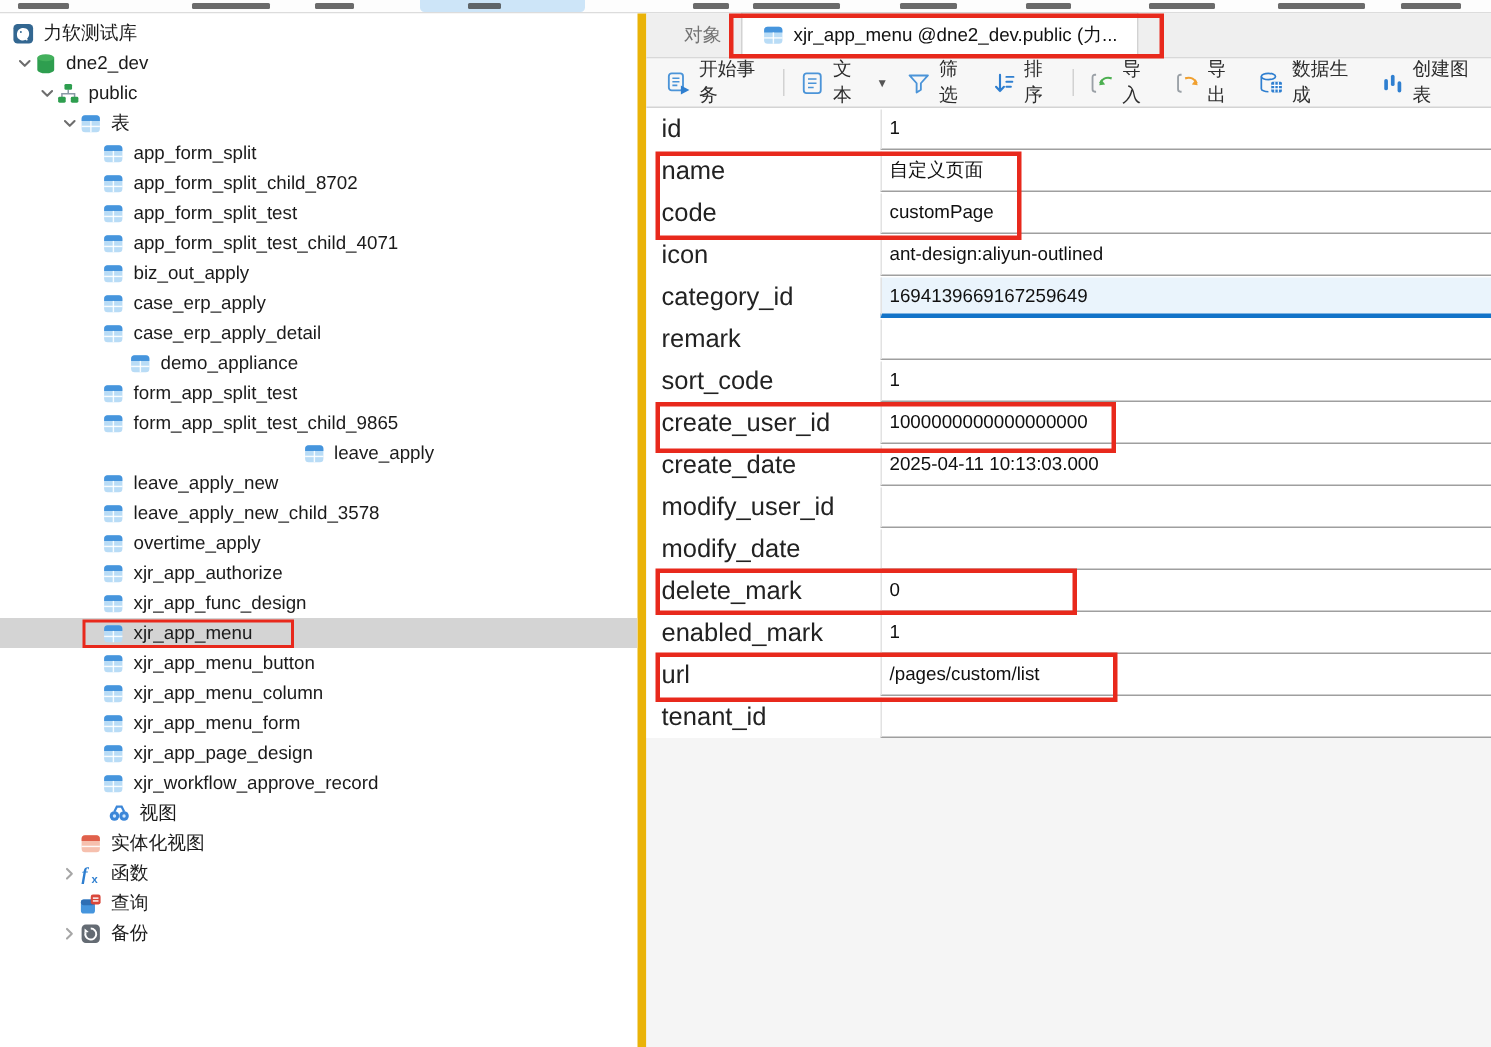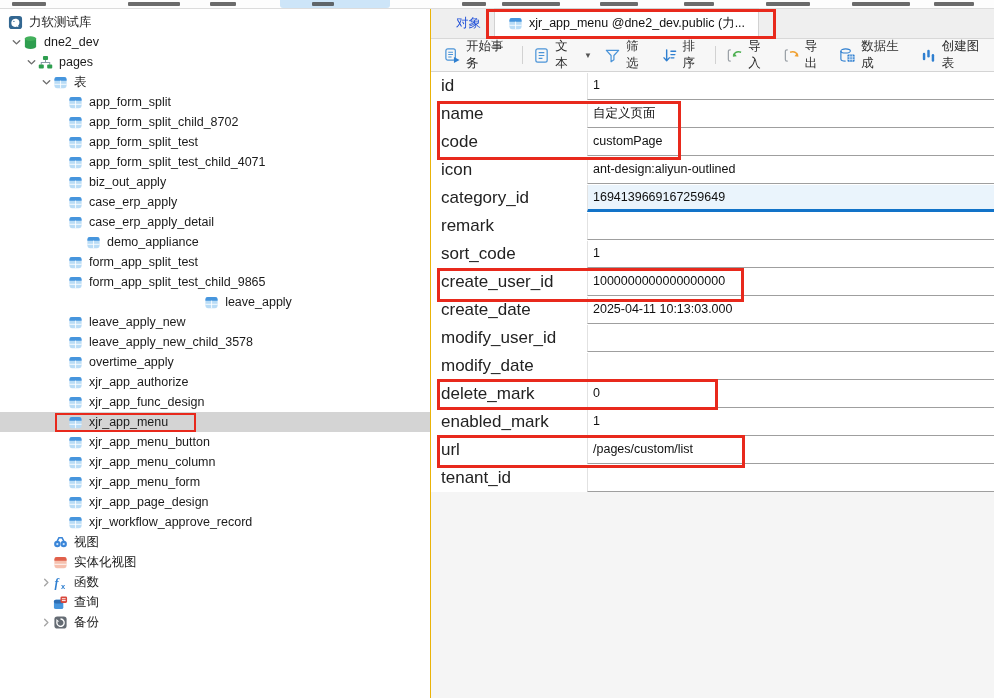--- a/index.html
+++ b/index.html
@@ -6,35 +6,35 @@
   html,body { width: 994px; height: 698px; }
   body { font-family: "Liberation Sans", "DejaVu Sans", sans-serif; background: #fff; }
   #stage { position: relative; width: 994px; height: 698px; overflow: hidden; background: #fff; }
 
   
   #top-strip { position: absolute; left:0; top:0; width:994px; height:9px; background:#fdfdfd; border-bottom:1px solid #dcdcdc; }
   #top-strip .hl { position:absolute; left:280px; top:0; width:110px; height:8px; background:#cde5f8; border-radius:0 0 3px 3px; }
   #top-strip .smudge { position:absolute; top:2px; height:4px; background:#3a3a3a; opacity:.75; border-radius:1px; }
 
   
-  #left-panel { position:absolute; left:0; top:9px; width:431px; height:689px; background:#fff; border-right:1px solid #eab308; overflow:hidden; padding-top:3px; }
+  #left-panel { position:absolute; left:0; top:9px; width:431px; height:689px; background:#fff; border-right:6px solid #eab308; overflow:hidden; padding-top:3px; }
   .tree-row { display:flex; align-items:center; height:20px; white-space:nowrap; cursor:default; font-size:12.5px; color:#1b1b1b; }
   .tree-row.selected { background:#d4d4d4; }
   .chev-slot { display:inline-flex; width:14px; min-width:14px; justify-content:center; align-items:center; margin-left:-14px; }
   .row-core { display:inline-flex; align-items:center; gap:6px; position:relative; padding-right:2px; }
   .row-core.redbox::after { content:""; position:absolute; left:-13px; top:-2px; right:-26px; bottom:-2px; border:2.5px solid #e8291c; pointer-events:none; }
   .tree-ico { display:inline-flex; width:15px; height:15px; }
   .tree-ico svg { width:15px; height:15px; }
 
   
   #right-panel { position:absolute; left:431px; top:9px; width:563px; height:689px; background:#f5f5f5; }
 
   
   #tab-strip { position:absolute; left:0; top:0; right:0; height:30px; background:#efefef; border-bottom:1px solid #d8d8d8; display:flex; align-items:flex-end; }
-  .tab { height:30px; display:flex; align-items:center; font-size:12.5px; color:#1d4ed8; padding:0 13px; }
+  .tab { height:30px; display:flex; align-items:center; font-size:12.5px; color:#737373; padding:0 13px; }
   .tab.inactive { margin-left:12px; }
   .tab.active { background:#fff; border:1px solid #d2d2d2; border-bottom:none; gap:6px; color:#111; }
   .tab.active .tab-ico svg { width:15px; height:15px; display:block; }
 
   
   #data-toolbar { position:absolute; left:0; top:30px; right:0; height:33px; background:#f7f7f7; border-bottom:1px solid #d4d4d4; display:flex; align-items:center; padding-left:7px; }
   .tbtn { display:flex; align-items:center; gap:5px; padding:0 6px; height:26px; border-radius:3px; font-size:12.5px; color:#2d2d2d; cursor:default;justify-content:center; }
   .tbtn svg { width:17px; height:17px; display:block; }
   .tsep { width:1px; height:18px; background:#d2d2d2; margin:0 4px; }
   .caret { font-size:8px; color:#555; margin-left:2px; }
@@ -121,21 +121,21 @@
 
             <span class="tree-ico">
               <svg viewBox="0 0 16 16">
                 <path d="M8 5v3M3.5 10.5V8h9v2.5" stroke="#8a9aa6" fill="none" stroke-width="1.1"></path>
                 <rect x="5.3" y="1" width="5.4" height="4.2" rx="1" fill="#2e9e4f"></rect>
                 <rect x=".8" y="10.2" width="5.4" height="4.2" rx="1" fill="#2e9e4f"></rect>
                 <rect x="9.8" y="10.2" width="5.4" height="4.2" rx="1" fill="#2e9e4f"></rect>
               </svg>
             </span>
 
-            <span class="tree-label">pages</span>
+            <span class="tree-label">public</span>
           </span>
         </div>
 
         <div class="tree-row" style="padding-left: 53px;">
           <span class="chev-slot">
             <svg width="11" height="11" viewBox="0 0 12 12">
               <path d="M2.5 4l3.5 3.5L9.5 4" stroke="#6d6d6d" stroke-width="1.5" fill="none" stroke-linecap="round" stroke-linejoin="round"></path>
             </svg>
 
           </span>
@@ -587,21 +587,21 @@
                 <path d="M1.5 4.5A2.5 2.5 0 0 1 4 2h8a2.5 2.5 0 0 1 2.5 2.5V6h-13z" fill="#4695dd"></path>
                 <rect x="1.5" y="9.4" width="13" height="1" fill="#fff" opacity=".9"></rect>
                 <rect x="7.6" y="6" width="1" height="8" fill="#fff" opacity=".9"></rect>
               </svg>
             </span>
 
             <span class="tree-label">xjr_workflow_approve_record</span>
           </span>
         </div>
 
-        <div class="tree-row" style="padding-left: 53px;">
+        <div class="tree-row" style="padding-left: 53px; margin-left: 19px;">
           <span class="chev-slot">
             
             
           </span>
           <span class="row-core">
 
             <span class="tree-ico">
               <svg viewBox="0 0 16 16">
                 <path d="M4.5 6.5 6.3 3h3.4l1.8 3.5" stroke="#3b86d8" stroke-width="1.6" fill="none"></path>
                 <circle cx="4.6" cy="9.6" r="3.4" fill="#3b86d8"></circle>

